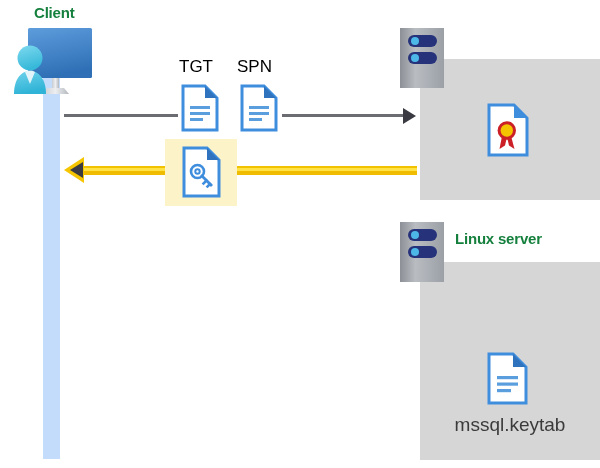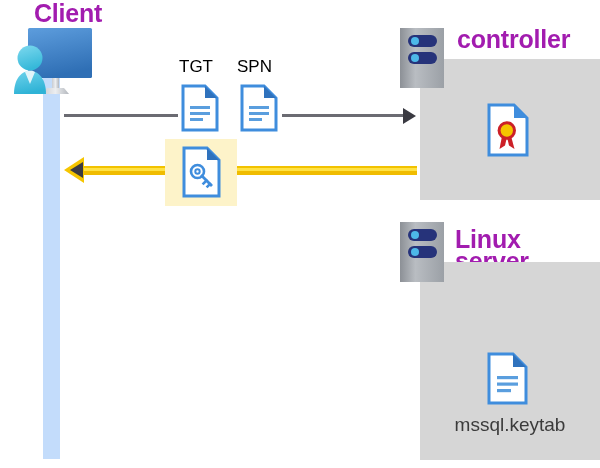--- a/index.html
+++ b/index.html
@@ -17,22 +17,22 @@
     width: 600px;
     height: 468px;
     background: #ffffff;
     overflow: hidden;
   }
   .abs { position: absolute; }
 
   
   .hdr-label {
     font-weight: bold;
-    color: #a21caf;
-    font-size: 25px;
+    color: #15803d;
+    font-size: 15px;
     line-height: 22px;
     letter-spacing: -0.2px;
   }
   .small-label {
     color: #000000;
     font-size: 17px;
     line-height: 20px;
     font-weight: normal;
   }
   .file-label {
@@ -182,21 +182,20 @@
       <path d="M25 2 L37 14 H25 Z" fill="#2f72bd"></path>
 
       <circle cx="15.5" cy="25.5" r="6.5" fill="none" stroke="#3f8ddd" stroke-width="2.6"></circle>
       <circle cx="15.5" cy="25.5" r="2.2" fill="none" stroke="#3f8ddd" stroke-width="2"></circle>
       <path d="M20 30 L29 39" stroke="#3f8ddd" stroke-width="2.8" stroke-linecap="square"></path>
       <path d="M24.5 34.5 L21.5 37.5" stroke="#3f8ddd" stroke-width="2.6" stroke-linecap="square"></path>
       <path d="M28 38 L25.5 40.5" stroke="#3f8ddd" stroke-width="2.6" stroke-linecap="square"></path>
     </svg>
   </div>
 
-  <div class="abs hdr-label" style="left:457px; top:28px;">controller</div>
 
   <div class="abs panel" style="left:420px; top:59px; width:180px; height:141px;"></div>
 
   <div class="abs" style="left:400px; top:28px; width:44px; height:60px;">
     <svg class="icon" width="44" height="60" viewBox="0 0 44 60" xmlns="http://www.w3.org/2000/svg">
       <defs>
         <linearGradient id="srvGrad1" x1="0" y1="0" x2="1" y2="0">
           <stop offset="0" stop-color="#8c9096"></stop>
           <stop offset="0.35" stop-color="#b9bdc2"></stop>
           <stop offset="1" stop-color="#9ba0a6"></stop>

